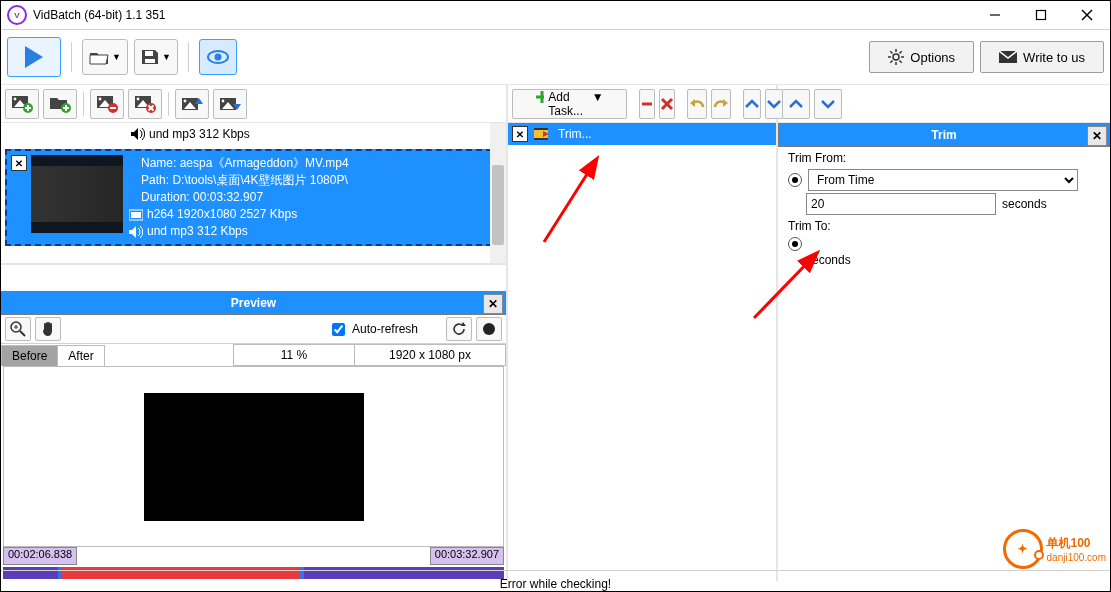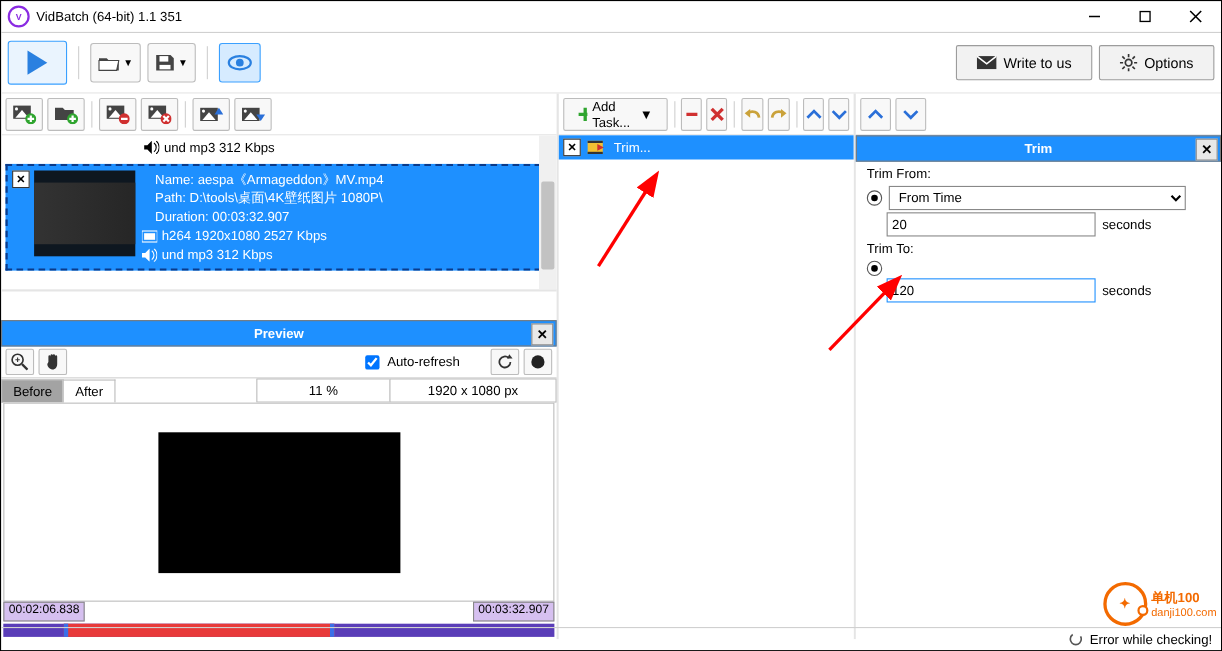--- a/index.html
+++ b/index.html
@@ -23,21 +23,21 @@
   .body{display:flex;height:calc(100% - 28px - 46px - 20px);}
   .col{display:flex;flex-direction:column;}
   .col-left{width:505px;border-right:2px solid #e5e5e5;}
   .col-mid{width:268px;border-right:2px solid #e5e5e5;}
   .col-right{flex:1;}
   
   .mini-tb{display:flex;align-items:center;gap:4px;padding:4px;border-bottom:1px solid #e5e5e5;height:38px;box-sizing:border-box;}
   .mini-btn{width:32px;height:28px;border:1px solid #bcbcbc;background:#f8f8f8;display:flex;align-items:center;justify-content:center;border-radius:2px;position:relative;}
   .mini-btn svg{display:block;}
   .mini-sep{width:1px;height:24px;background:#d0d0d0;margin:0 2px;}
-  .add-task-btn{height:28px;border:1px solid #bcbcbc;background:#f8f8f8;display:flex;align-items:center;gap:4px;padding:0 12px;border-radius:2px;}
+  .add-task-btn{height:28px;border:1px solid #bcbcbc;background:#f8f8f8;display:flex;gap:4px;padding:0 22px;border-radius:2px;}
   
   .filelist{position:relative;flex:0 0 140px;overflow:hidden;border-bottom:2px solid #e5e5e5;}
   .file-scroll{position:absolute;inset:0;overflow:hidden;}
   .leftover{height:22px;padding-left:130px;color:#000;font-size:12px;display:flex;align-items:center;gap:4px;}
   .file-item{margin:4px;border:2px dashed #0a3a8a;background:#1e90ff;color:#fff;padding:4px;display:flex;gap:6px;position:relative;}
   .file-item .closebox{width:14px;height:14px;background:#fff;color:#000;border:1px solid #333;display:flex;align-items:center;justify-content:center;font-size:10px;font-weight:bold;position:absolute;left:4px;top:4px;}
   .file-item .thumb{width:92px;height:78px;margin-left:20px;background:#0e1720;display:flex;align-items:center;justify-content:center;}
   .file-item .thumb-inner{width:92px;height:56px;background:linear-gradient(90deg,#333 0,#262626 100%);}
   .file-item .meta{flex:1;font-size:12px;line-height:17px;}
   .file-item .meta b{font-weight:normal;padding-left:12px;}
@@ -68,21 +68,21 @@
   .form{padding:0 10px;font-size:12px;}
   .form .lbl{margin:4px 0;}
   .radio-row{display:flex;align-items:center;gap:6px;margin:2px 0;}
   .radio{width:12px;height:12px;border:1px solid #555;border-radius:50%;display:inline-flex;align-items:center;justify-content:center;}
   .radio.sel::after{content:"";width:6px;height:6px;background:#000;border-radius:50%;}
   select.sel, input.inp{border:1px solid #888;background:#fff;height:22px;box-sizing:border-box;padding:0 4px;font-family:inherit;font-size:12px;}
   select.sel{width:270px;}
   input.inp{width:190px;}
   .inp.focused{border:1px solid #1e90ff;}
   
-  .statusbar{position:absolute;left:0;right:0;bottom:0;height:20px;border-top:1px solid #d0d0d0;display:flex;align-items:center;justify-content:flex-end;padding:0 8px;gap:6px;font-size:12px;}
+  .statusbar{position:absolute;left:0;right:0;bottom:0;height:20px;border-top:1px solid #d0d0d0;display:flex;align-items:center;justify-content:flex-end;padding:0 8px;gap:6px;font-size:12px;flex-direction:column;}
   
   .annot{position:absolute;pointer-events:none;}
   .annot.a1{left:535px;top:151px;}
   .annot.a2{left:745px;top:245px;}
   .wm{position:absolute;right:4px;bottom:22px;display:flex;align-items:center;gap:4px;font-size:12px;color:#f36a00;pointer-events:none;}
   .wm .ring{width:34px;height:34px;border:3px solid #f36a00;border-radius:50%;display:flex;align-items:center;justify-content:center;position:relative;}
   .wm .ring::after{content:"";width:6px;height:6px;border:2px solid #f36a00;border-radius:50%;position:absolute;right:-4px;bottom:6px;background:#fff;}
   .gap{height:26px;}
 </style>
 </head>
@@ -132,42 +132,42 @@
         <span class="caret">▼</span>
     </div>
     <div class="tool-sep"></div>
     <div class="grp-btn active">
       <svg width="24" height="16">
           <ellipse cx="12" cy="8" rx="10" ry="6" fill="none" stroke="#2a80e0" stroke-width="2"></ellipse>
           <circle cx="12" cy="8" r="3.5" fill="#2a80e0"></circle>
         </svg>
     </div>
     <div class="spacer"></div>
-    <div class="wide-btn">
-      <svg width="18" height="12">
-          <rect x="0" y="0" width="18" height="12" fill="#333"></rect>
-          <polyline points="0,0 9,7 18,0" fill="none" stroke="#fff" stroke-width="1.5"></polyline>
-        </svg>
-      <span>Write to us</span>
-    </div>
     <div class="wide-btn">
       <svg width="16" height="16">
           <circle cx="8" cy="8" r="3" fill="none" stroke="#333" stroke-width="1.5"></circle>
           <g stroke="#333" stroke-width="1.5">
             <line x1="8" y1="0" x2="8" y2="3"></line>
             <line x1="8" y1="13" x2="8" y2="16"></line>
             <line x1="0" y1="8" x2="3" y2="8"></line>
             <line x1="13" y1="8" x2="16" y2="8"></line>
             <line x1="2.3" y1="2.3" x2="4.5" y2="4.5"></line>
             <line x1="11.5" y1="11.5" x2="13.7" y2="13.7"></line>
             <line x1="2.3" y1="13.7" x2="4.5" y2="11.5"></line>
             <line x1="11.5" y1="4.5" x2="13.7" y2="2.3"></line>
           </g>
         </svg>
       <span>Options</span>
+    </div>
+    <div class="wide-btn">
+      <svg width="18" height="12">
+          <rect x="0" y="0" width="18" height="12" fill="#333"></rect>
+          <polyline points="0,0 9,7 18,0" fill="none" stroke="#fff" stroke-width="1.5"></polyline>
+        </svg>
+      <span>Write to us</span>
     </div>
   </div>
 
   <div class="body">
 
     <div class="col col-left">
       <div class="mini-tb">
         <div class="mini-btn">
             <svg width="22" height="18">
               <rect x="1" y="1" width="16" height="12" fill="#444"></rect>
@@ -408,21 +408,20 @@
         </div>
         <div class="radio-row" style="padding-left:18px;">
           <input class="inp" value="20" style="">
           <span>seconds</span>
         </div>
         <div class="lbl">Trim To:</div>
         <div class="radio-row">
           <span class="radio sel"></span>
         </div>
         <div class="radio-row" style="padding-left:18px;">
-          <input class="inp focused" value="120" style="">
           <span>seconds</span>
         </div>
       </div>
     </div>
   </div>
 
   <div class="statusbar">
     <svg width="14" height="14">
         <circle cx="7" cy="7" r="5" fill="none" stroke="#555" stroke-width="1.5" stroke-dasharray="20 8"></circle>
       </svg>

